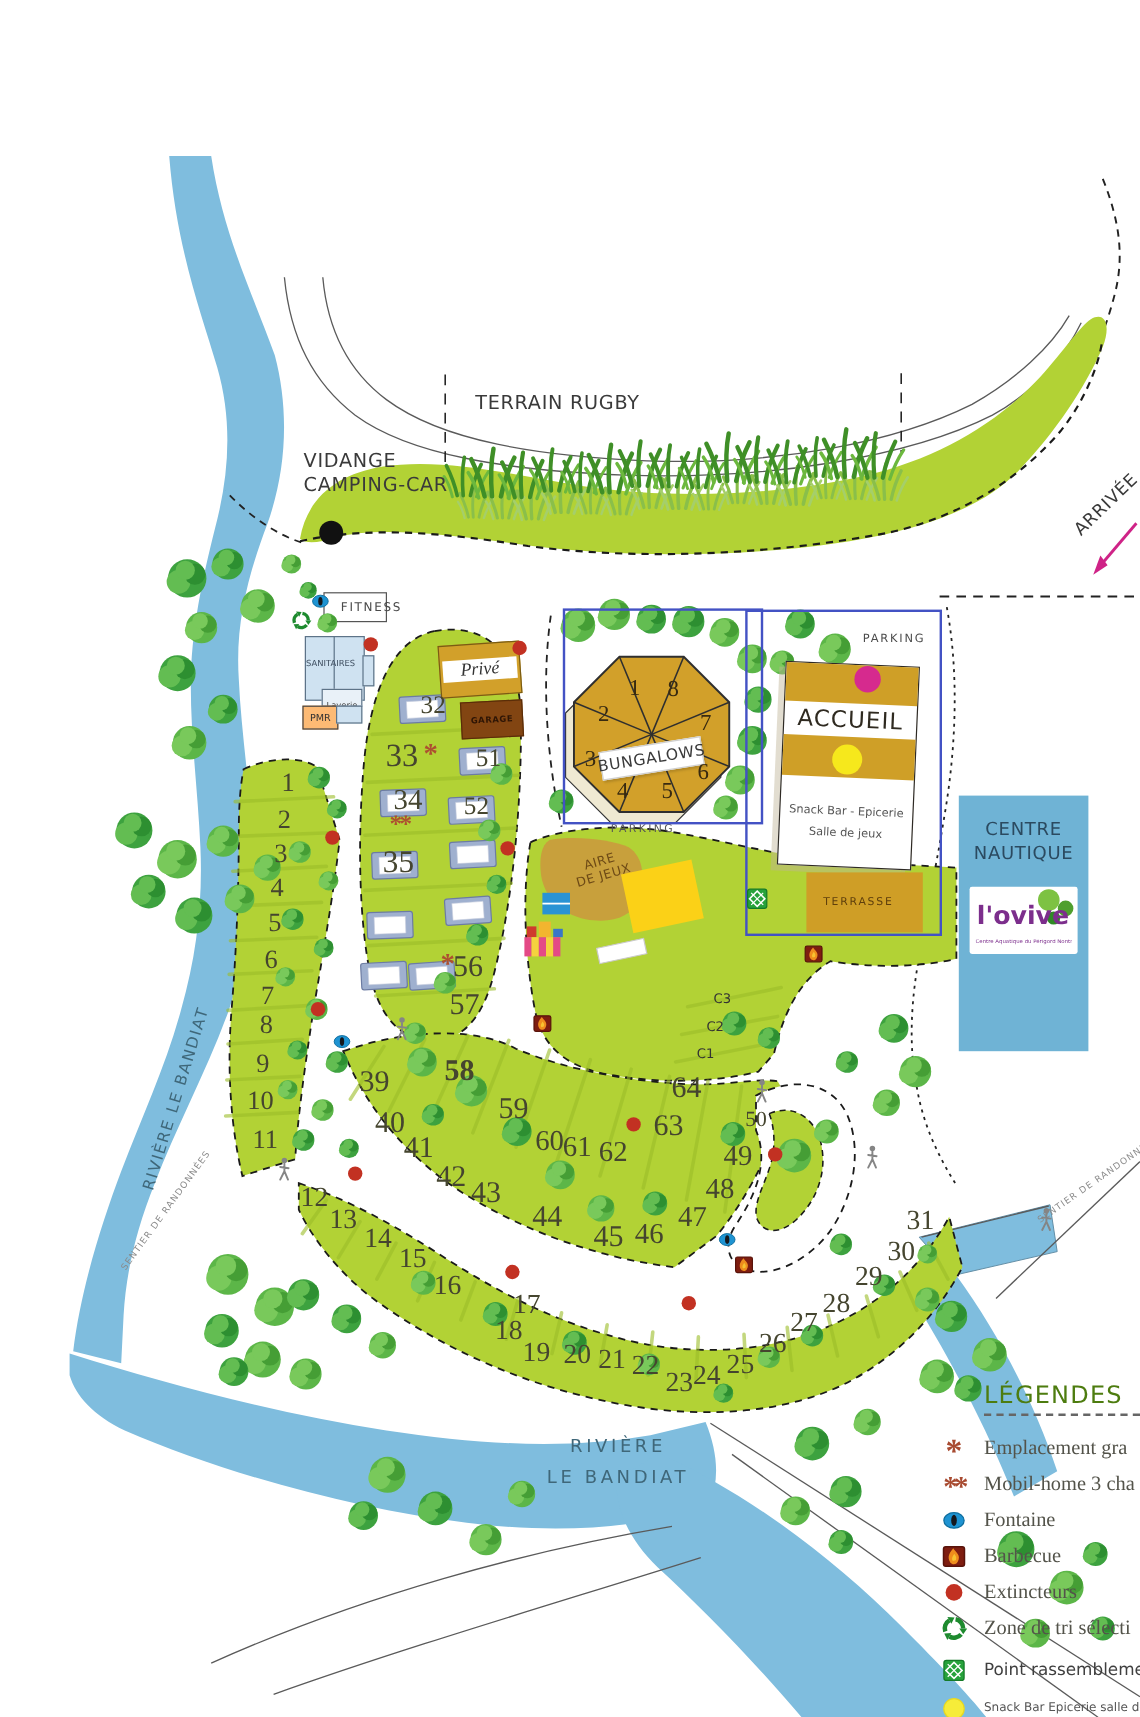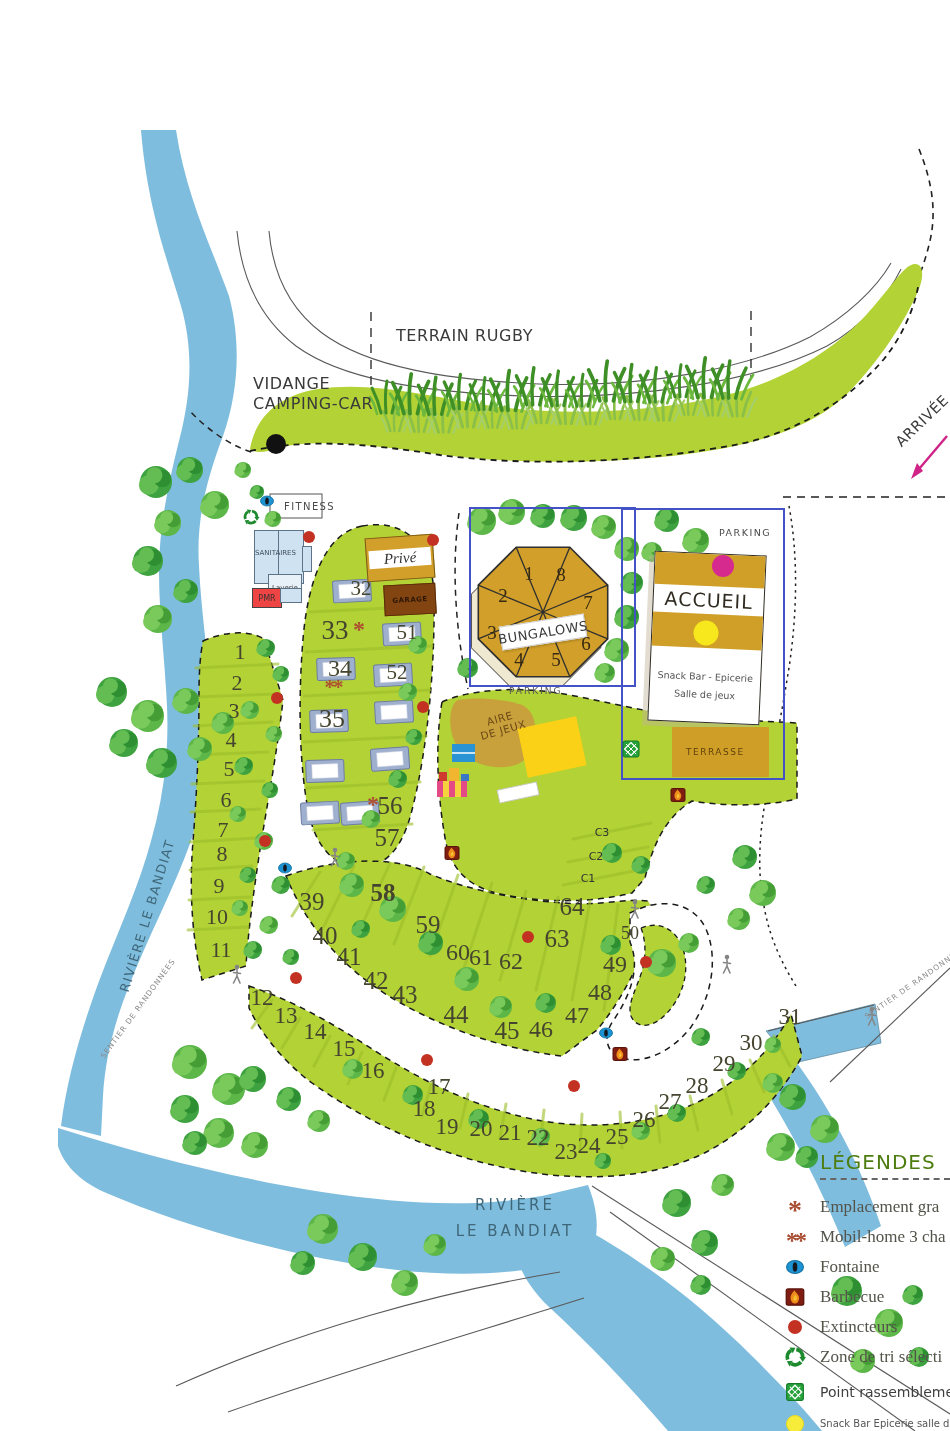--- a/index.html
+++ b/index.html
@@ -1061,21 +1061,21 @@
   <div class="lbl" style="left:284px;top:501px;font-size:10px;letter-spacing:1.4px;color:#4a4a4a;">FITNESS</div>
 
   <div class="bldg" style="left:252px;top:528px;width:58px;height:86px;">
     <div style="position:absolute;left:2px;top:2px;width:48px;height:52px;background:#cfe2f1;border:1.5px solid #5d7388;"></div>
     <div style="position:absolute;left:26px;top:2px;width:0;height:52px;border-left:1px solid #5d7388;"></div>
     <div style="position:absolute;left:50px;top:18px;width:8px;height:24px;background:#cfe2f1;border:1.5px solid #5d7388;"></div>
     <div class="lbl" style="left:3px;top:21px;font-size:7px;color:#3f4f61;letter-spacing:0;">SANITAIRES</div>
     <div style="position:absolute;left:16px;top:46px;width:32px;height:13px;background:#e9f1f8;border:1px solid #5d7388;text-align:center;">
       <span class="lbl" style="position:static;font-size:7px;color:#444;">Laverie</span>
     </div>
-    <div style="position:absolute;left:0px;top:60px;width:28px;height:18px;background:#ef4444;border:1.5px solid #444;display:flex;align-items:center;justify-content:center;">
+    <div style="position:absolute;left:0px;top:60px;width:28px;height:18px;background:#fdba74;border:1.5px solid #444;display:flex;align-items:center;justify-content:center;">
       <span class="lbl" style="position:static;font-size:8px;color:#333;">PMR</span>
     </div>
     <div style="position:absolute;left:28px;top:60px;width:20px;height:13px;background:#cfe2f1;border:1px solid #5d7388;"></div>
   </div>
 
   <div class="bldg" style="left:366px;top:536px;width:68px;height:44px;background:#d2a02a;border:1px solid #7a5c14;transform:rotate(-4deg);">
     <div style="position:absolute;left:2px;top:12px;right:2px;height:18px;background:#fff;display:flex;align-items:center;justify-content:center;">
       <span style="font-family:'Liberation Serif',serif;font-style:italic;font-size:15px;color:#333;">Privé</span>
     </div>
   </div>
@@ -1099,20 +1099,35 @@
     <div style="height:74px;display:flex;flex-direction:column;align-items:center;justify-content:center;gap:7px;">
       <span style="font-size:9.5px;color:#555;">Snack Bar - Epicerie</span>
       <span style="font-size:9.5px;color:#555;">Salle de jeux</span>
     </div>
   </div>
 
   <div class="bldg" style="left:672px;top:727px;width:97px;height:50px;background:#cf9e26;">
     <div class="lbl" style="left:14px;top:20px;font-size:9px;letter-spacing:1.5px;color:#5f3f0c;">TERRASSE</div>
   </div>
 
+  <div class="bldg" style="left:799px;top:663px;width:108px;height:213px;background:#6fb3d5;">
+    <div class="hand" style="text-align:center;margin-top:18px;font-size:15px;line-height:20px;color:#2b4a60;">
+      <div>Centre</div>
+      <div>Nautique</div>
+    </div>
+    <div style="position:absolute;left:9px;top:76px;width:90px;height:56px;background:#fff;border-radius:2px;">
+      <svg width="90" height="56">
+        <circle cx="66" cy="11" r="9" fill="#7dc242"></circle>
+        <circle cx="80" cy="18" r="6.5" fill="#4f9f2e"></circle>
+        <circle cx="70" cy="26" r="5.5" fill="#2f8a26"></circle>
+      </svg>
+      <span style="position:absolute;left:6px;top:12px;font-size:21px;font-weight:bold;color:#7c2e8c;font-family:'DejaVu Sans',sans-serif;">l'ovive</span>
+      <span style="position:absolute;left:5px;top:44px;font-size:4.5px;color:#7c2e8c;white-space:nowrap;overflow:hidden;width:80px;">Centre Aquatique du Périgord Nontronnais</span>
+    </div>
+  </div>
 
   <div class="lbl hand" style="left:478px;top:712px;font-size:10.5px;line-height:12px;color:#6d4a16;transform:rotate(-16deg);text-align:center;">
     <div>Aire</div>
     <div>de jeux</div>
   </div>
 
   <div class="lbl hand" style="left:78px;top:922px;width:130px;text-align:center;font-size:13px;letter-spacing:1.5px;color:#3f6779;transform:rotate(-73deg);">Rivière le Bandiat</div>
   <div class="lbl hand" style="left:430px;top:1192px;width:170px;text-align:center;font-size:15px;letter-spacing:3px;color:#3f6779;line-height:26px;">
     <div>Rivière</div>
     <div>le Bandiat</div>
@@ -1224,21 +1239,21 @@
       <div class="pn" style="left: 510px; top: 1133px; font-size: 23px;">21</div>
       <div class="pn" style="left: 538px; top: 1138px; font-size: 23px;">22</div>
       <div class="pn" style="left: 566px; top: 1152px; font-size: 23px;">23</div>
       <div class="pn" style="left: 589px; top: 1146px; font-size: 23px;">24</div>
       <div class="pn" style="left: 617px; top: 1137px; font-size: 23px;">25</div>
       <div class="pn" style="left: 644px; top: 1120px; font-size: 23px;">26</div>
       <div class="pn" style="left: 670px; top: 1102px; font-size: 23px;">27</div>
       <div class="pn" style="left: 697px; top: 1086px; font-size: 23px;">28</div>
       <div class="pn" style="left: 724px; top: 1064px; font-size: 23px;">29</div>
       <div class="pn" style="left: 751px; top: 1043px; font-size: 23px;">30</div>
-      <div class="pn" style="left: 767px; top: 1017px; font-size: 23px; margin-left: 23px;">31</div>
+      <div class="pn" style="left: 767px; top: 1017px; font-size: 23px;">31</div>
       <div class="pn" style="left: 361px; top: 588px; font-size: 21px;">32</div>
       <div class="pn" style="left: 335px; top: 630px; font-size: 27px;">33</div>
       <div class="pn" style="left: 340px; top: 668px; font-size: 24px;">34</div>
       <div class="pn" style="left: 332px; top: 719px; font-size: 26px;">35</div>
       <div class="pn" style="left: 407px; top: 632px; font-size: 21px;">51</div>
       <div class="pn" style="left: 397px; top: 672px; font-size: 21px;">52</div>
       <div class="pn" style="left: 390px; top: 806px; font-size: 25px;">56</div>
       <div class="pn" style="left: 387px; top: 838px; font-size: 25px;">57</div>
       <div class="pn" style="left: 383px; top: 893px; font-size: 25px; font-weight: bold;">58</div>
       <div class="pn" style="left: 428px; top: 925px; font-size: 25px;">59</div>

